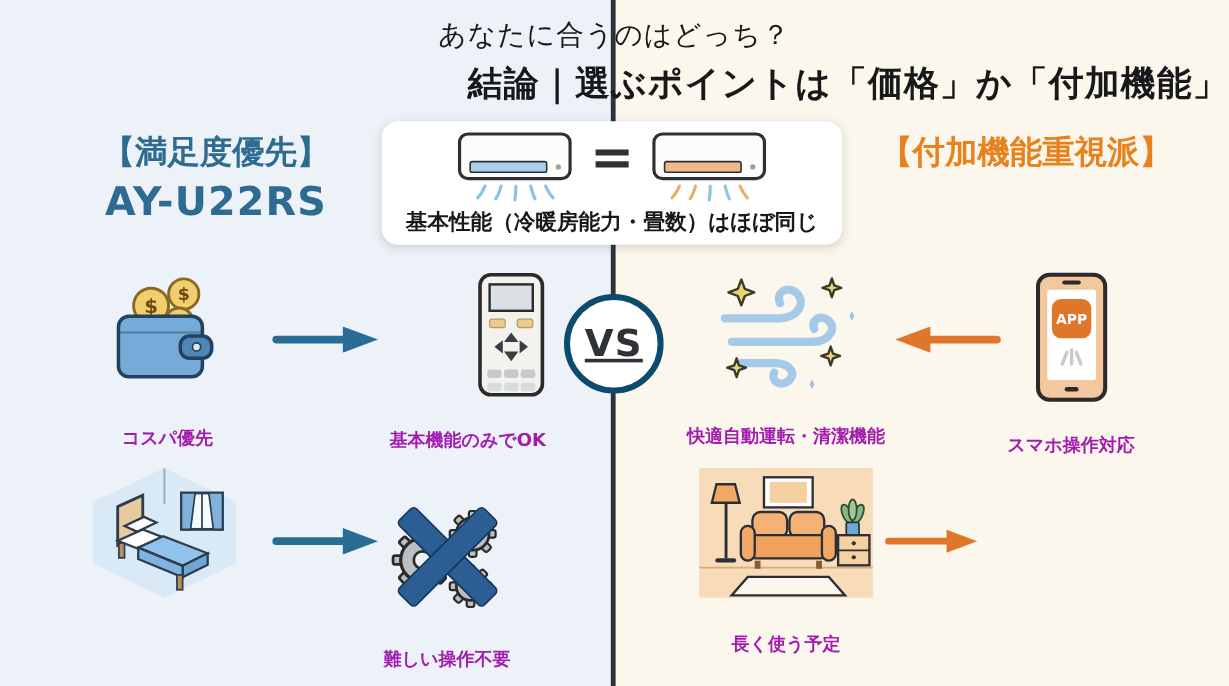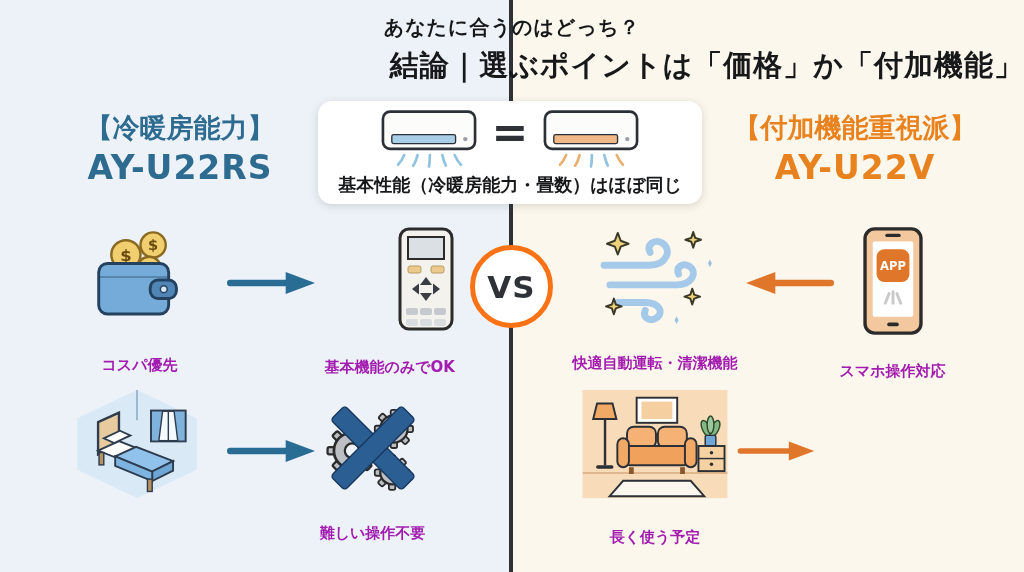--- a/index.html
+++ b/index.html
@@ -3,60 +3,59 @@
 <meta charset="utf-8">
 <style>
   html,body{margin:0;padding:0;}
   body{font-family:"DejaVu Sans","Liberation Sans",sans-serif;}
   #stage{position:relative;width:1024px;height:572px;overflow:hidden;background:#ecf1f8;}
   .half{position:absolute;top:0;height:572px;width:512px;}
   #left-half{left:0;background:#edf2f9;}
   #right-half{left:512px;background:#fcf7ec;}
   #divider{position:absolute;left:509px;top:0;width:4px;height:572px;background:#2e3237;z-index:1;}
   #title{position:absolute;left:0;top:14px;width:1024px;text-align:center;z-index:3;color:#17181a;}
-  #title .t1{font-size:20px;font-weight:bold;letter-spacing:1px;}
+  #title .t1{font-size:23px;font-weight:normal;letter-spacing:1px;}
   #title .t2{font-size:29px;font-weight:bold;margin-top:5px;letter-spacing:1px;text-align:right;}
   .side-head{position:absolute;top:110px;width:300px;text-align:center;z-index:2;font-weight:bold;}
   #head-left{left:30px;color:#2d6b90;}
   #head-right{left:705px;color:#e8821e;}
   .side-head .tag{font-size:27px;line-height:36px;}
   .side-head .model{font-size:33px;line-height:44px;letter-spacing:1px;}
   #card{position:absolute;left:318px;top:101px;width:384px;height:103px;background:#ffffff;
         border-radius:14px;box-shadow:0 2px 8px rgba(60,60,60,.18);z-index:4;
         display:flex;flex-direction:column;align-items:center;justify-content:flex-start;}
   #card .ac-row{display:flex;align-items:center;gap:14px;margin-top:8px;height:62px;}
   #card .equals{font-size:44px;font-weight:bold;color:#2e3237;line-height:40px;transform:translateY(-8px);}
   #card .card-text{font-size:18px;font-weight:bold;color:#17181a;margin-top:2px;white-space:nowrap;}
-  #vs{position:absolute;left:470px;top:245px;width:83px;height:83px;background:#ffffff;border:5px solid #f97316;
+  #vs{position:absolute;left:470px;top:245px;width:83px;height:83px;background:#ffffff;border:5px solid #0c4a6e;
       border-radius:50%;z-index:4;display:flex;align-items:center;justify-content:center;
-      font-size:31px;font-weight:bold;color:#2e3237;box-sizing:border-box;letter-spacing:1px;}
+      font-size:31px;font-weight:bold;color:#2e3237;box-sizing:border-box;letter-spacing:1px;text-decoration:underline;}
   .item{position:absolute;text-align:center;z-index:2;}
   .item .lbl{font-size:15px;font-weight:bold;color:#a21caf;white-space:nowrap;margin-top:22px;}
   .arrow{position:absolute;z-index:2;}
 </style>
 </head>
 <body>
 
 <div id="stage">
   <div id="left-half" class="half"></div>
   <div id="right-half" class="half"></div>
   <div id="divider"></div>
 
   <div id="title">
     <div class="t1">あなたに合うのはどっち？</div>
     <div class="t2">結論｜選ぶポイントは「価格」か「付加機能」</div>
   </div>
 
   <div id="head-left" class="side-head">
-    <div class="tag">【冷暖房能力】</div>
+    <div class="tag">【満足度優先】</div>
     <div class="model">AY-U22RS</div>
   </div>
   <div id="head-right" class="side-head">
     <div class="tag">【付加機能重視派】</div>
-    <div class="model">AY-U22V</div>
   </div>
 
   <div id="card">
     <div class="ac-row">
       <svg width="98" height="62" viewBox="0 0 110 70">
         <rect x="3" y="3" width="104" height="42" rx="8" fill="#fcfcfa" stroke="#2b2f36" stroke-width="3"></rect>
         <rect x="13" y="29" width="72" height="10" rx="2" fill="#a9cfe8" stroke="#2b2f36" stroke-width="1.5"></rect>
         <circle cx="96" cy="34" r="2.5" fill="#9aa0a6"></circle>
         <g fill="none" stroke="#8fc3e0" stroke-width="3" stroke-linecap="round">
           <path d="M27 52 q-3 7 -7 11"></path>
@@ -191,21 +190,21 @@
       <rect x="25" y="68" width="5" height="13" fill="#b8905e" stroke="#2e3c4e" stroke-width="1.5"></rect>
       <rect x="76" y="96" width="5" height="13" fill="#b8905e" stroke="#2e3c4e" stroke-width="1.5"></rect>
     </svg>
   </div>
 
   <svg class="arrow" style="left:222px;top:440px;" width="98" height="22" viewBox="0 0 100 24">
     <rect x="2" y="8.5" width="68" height="7" rx="3.5" fill="#2a6d94"></rect>
     <polygon points="66,0 98,12 66,24" fill="#2a6d94"></polygon>
   </svg>
 
-  <div class="item" style="left:300px;top:398px;width:145px;">
+  <div class="item" style="left:300px;top:414px;width:145px;">
     <svg width="100" height="100" viewBox="0 0 110 110">
       <g>
         <g transform="translate(32,58)">
           <g fill="#bcc0c4" stroke="#2b2b2b" stroke-width="2.5">
             <rect x="-4" y="-27" width="8" height="10" rx="2"></rect>
               <rect x="-4" y="17" width="8" height="10" rx="2"></rect>
             <rect x="-27" y="-4" width="10" height="8" rx="2"></rect>
               <rect x="17" y="-4" width="10" height="8" rx="2"></rect>
             <rect x="-4" y="-27" width="8" height="10" rx="2" transform="rotate(45)"></rect>
             <rect x="-4" y="-27" width="8" height="10" rx="2" transform="rotate(135)"></rect>

